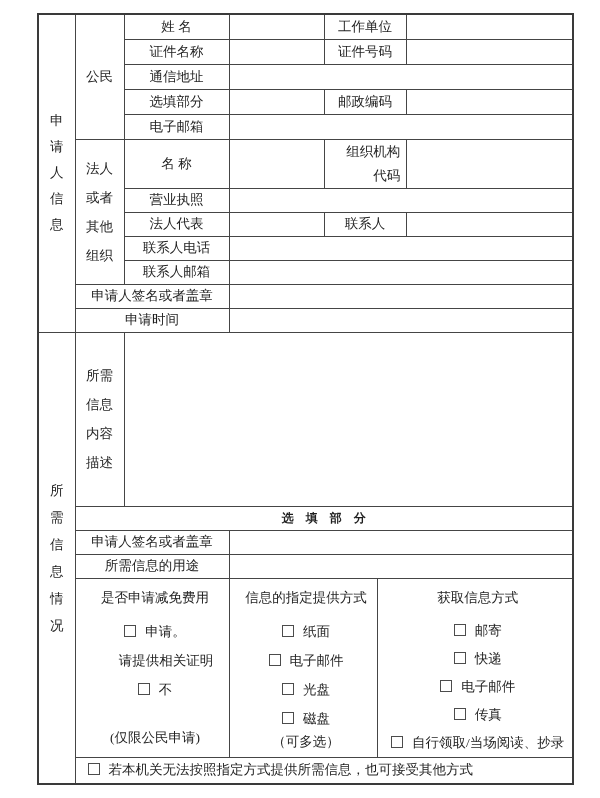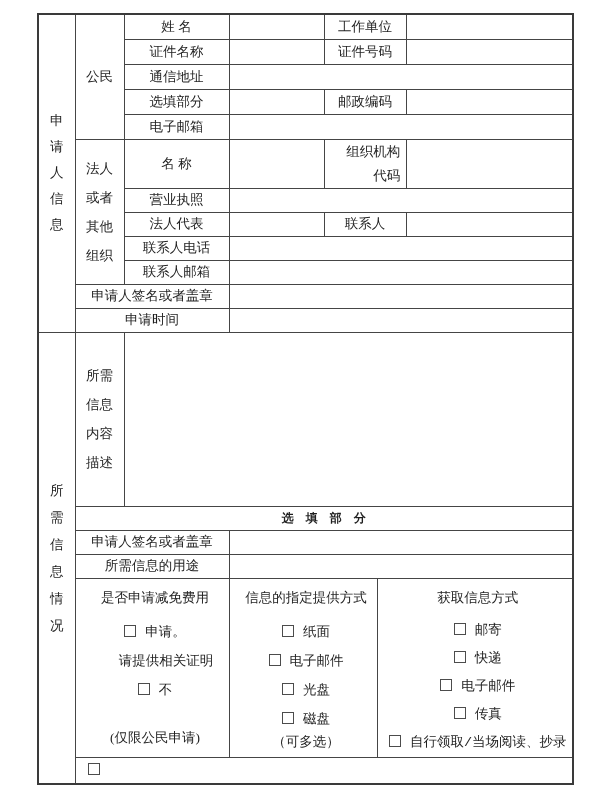--- a/index.html
+++ b/index.html
@@ -60,21 +60,21 @@
   td.cb-td { vertical-align: top; text-align: left; }
   .cb-col {
     height: 178px;
     padding: 9px 4px 10px 10px;
     display: flex;
     flex-direction: column;
     text-align: center;
   }
   .cb-title { line-height: 20px; margin-bottom: 9px; }
   .cb-item  { line-height: 29px; white-space: nowrap; }
-  .cb-item-tight { line-height: 28px; white-space: nowrap; font-family: Liberation Mono, monospace; }
+  .cb-item-tight { line-height: 28px; white-space: nowrap; }
   .cb-sub   { line-height: 29px; padding-left: 22px; font-family: Liberation Serif, serif; }
   .cb-foot  { margin-top: auto; line-height: 18px; }
   .cbx {
     display: inline-block;
     width: 12px; height: 12px;
     border: 1px solid #4c4c4c;
     margin-right: 9px;
     vertical-align: -1px;
     background: #fff;
   }
@@ -234,17 +234,17 @@
           </div>
           <div class="cb-item-tight">
             <span class="cbx"></span><span>自行领取/当场阅读、抄录</span>
           </div>
           <div class="cb-foot">（可多选）</div>
         </div>
       </td>
     </tr>
     <tr class="h27">
       <td class="note-td" colspan="6">
-        <span class="cbx"></span>
+        <span class="cbx"></span><span>若本机关无法按照指定方式提供所需信息，也可接受其他方式</span>
       </td>
     </tr>
   </tbody>
 </table>
 
 </body></html>

